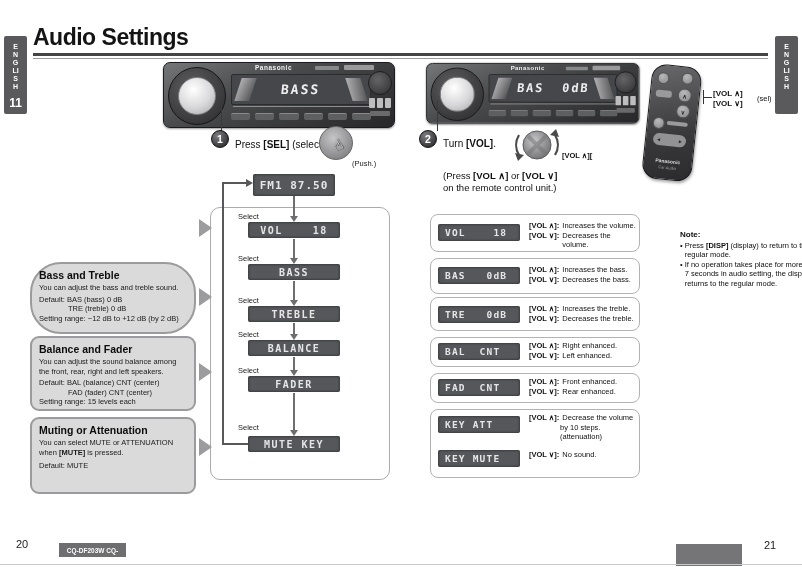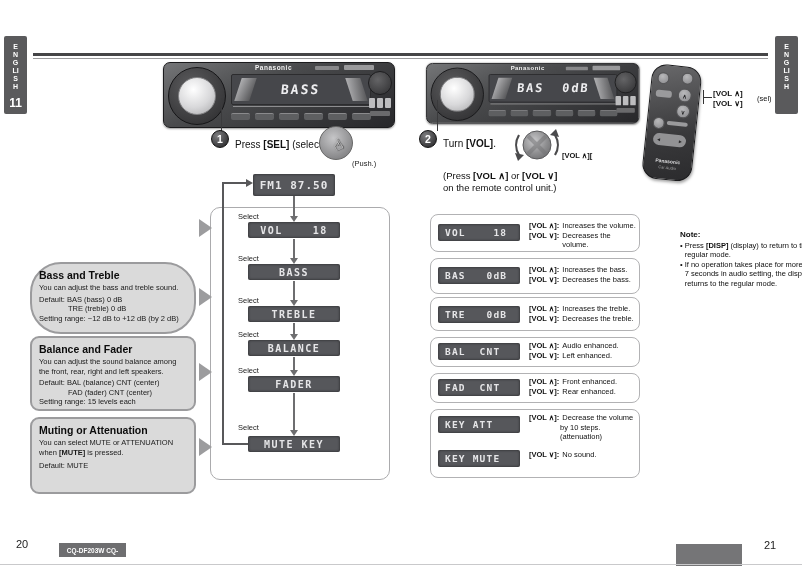--- a/index.html
+++ b/index.html
@@ -120,20 +120,21 @@
 
   <div class="tab" style="left:4px;top:36px;">
     <div class="word">ENGLISH</div>
     <div class="num">11</div>
   </div>
   <div class="tab" style="left:775px;top:36px;gap:28px;">
     <div class="word">ENGLISH</div>
     <div class="num">12</div>
   </div>
 
+  <div class="title">Audio Settings</div>
   <div class="rule1"></div>
   <div class="rule2"></div>
 
   <div class="unit" style="left:163px;top:62px;">
     <div class="ubody"></div>
     <div class="ubrand">Panasonic</div>
     <div class="chip" style="left:152px;top:4px;width:24px;height:4px;"></div>
     <div class="chip" style="left:181px;top:3px;width:30px;height:5px;background:#9a9a9c;"></div>
     <div class="uring"></div>
     <div class="uknob"></div>
@@ -340,21 +341,21 @@
         <b>[VOL ∨]:</b>
         <span>Decreases the treble.</span>
       </div>
   </div>
 
   <div class="arow" style="top:337px;height:30px;"></div>
   <div class="lcd rlcd" style="top:343px;">BAL  CNT</div>
   <div class="desc" style="top:341px;">
     <div class="dline">
         <b>[VOL ∧]:</b>
-        <span>Audio enhanced.</span>
+        <span>Right enhanced.</span>
       </div>
     <div class="dline">
         <b>[VOL ∨]:</b>
         <span>Left enhanced.</span>
       </div>
   </div>
 
   <div class="arow" style="top:373px;height:30px;"></div>
   <div class="lcd rlcd" style="top:379px;">FAD  CNT</div>
   <div class="desc" style="top:377px;">

